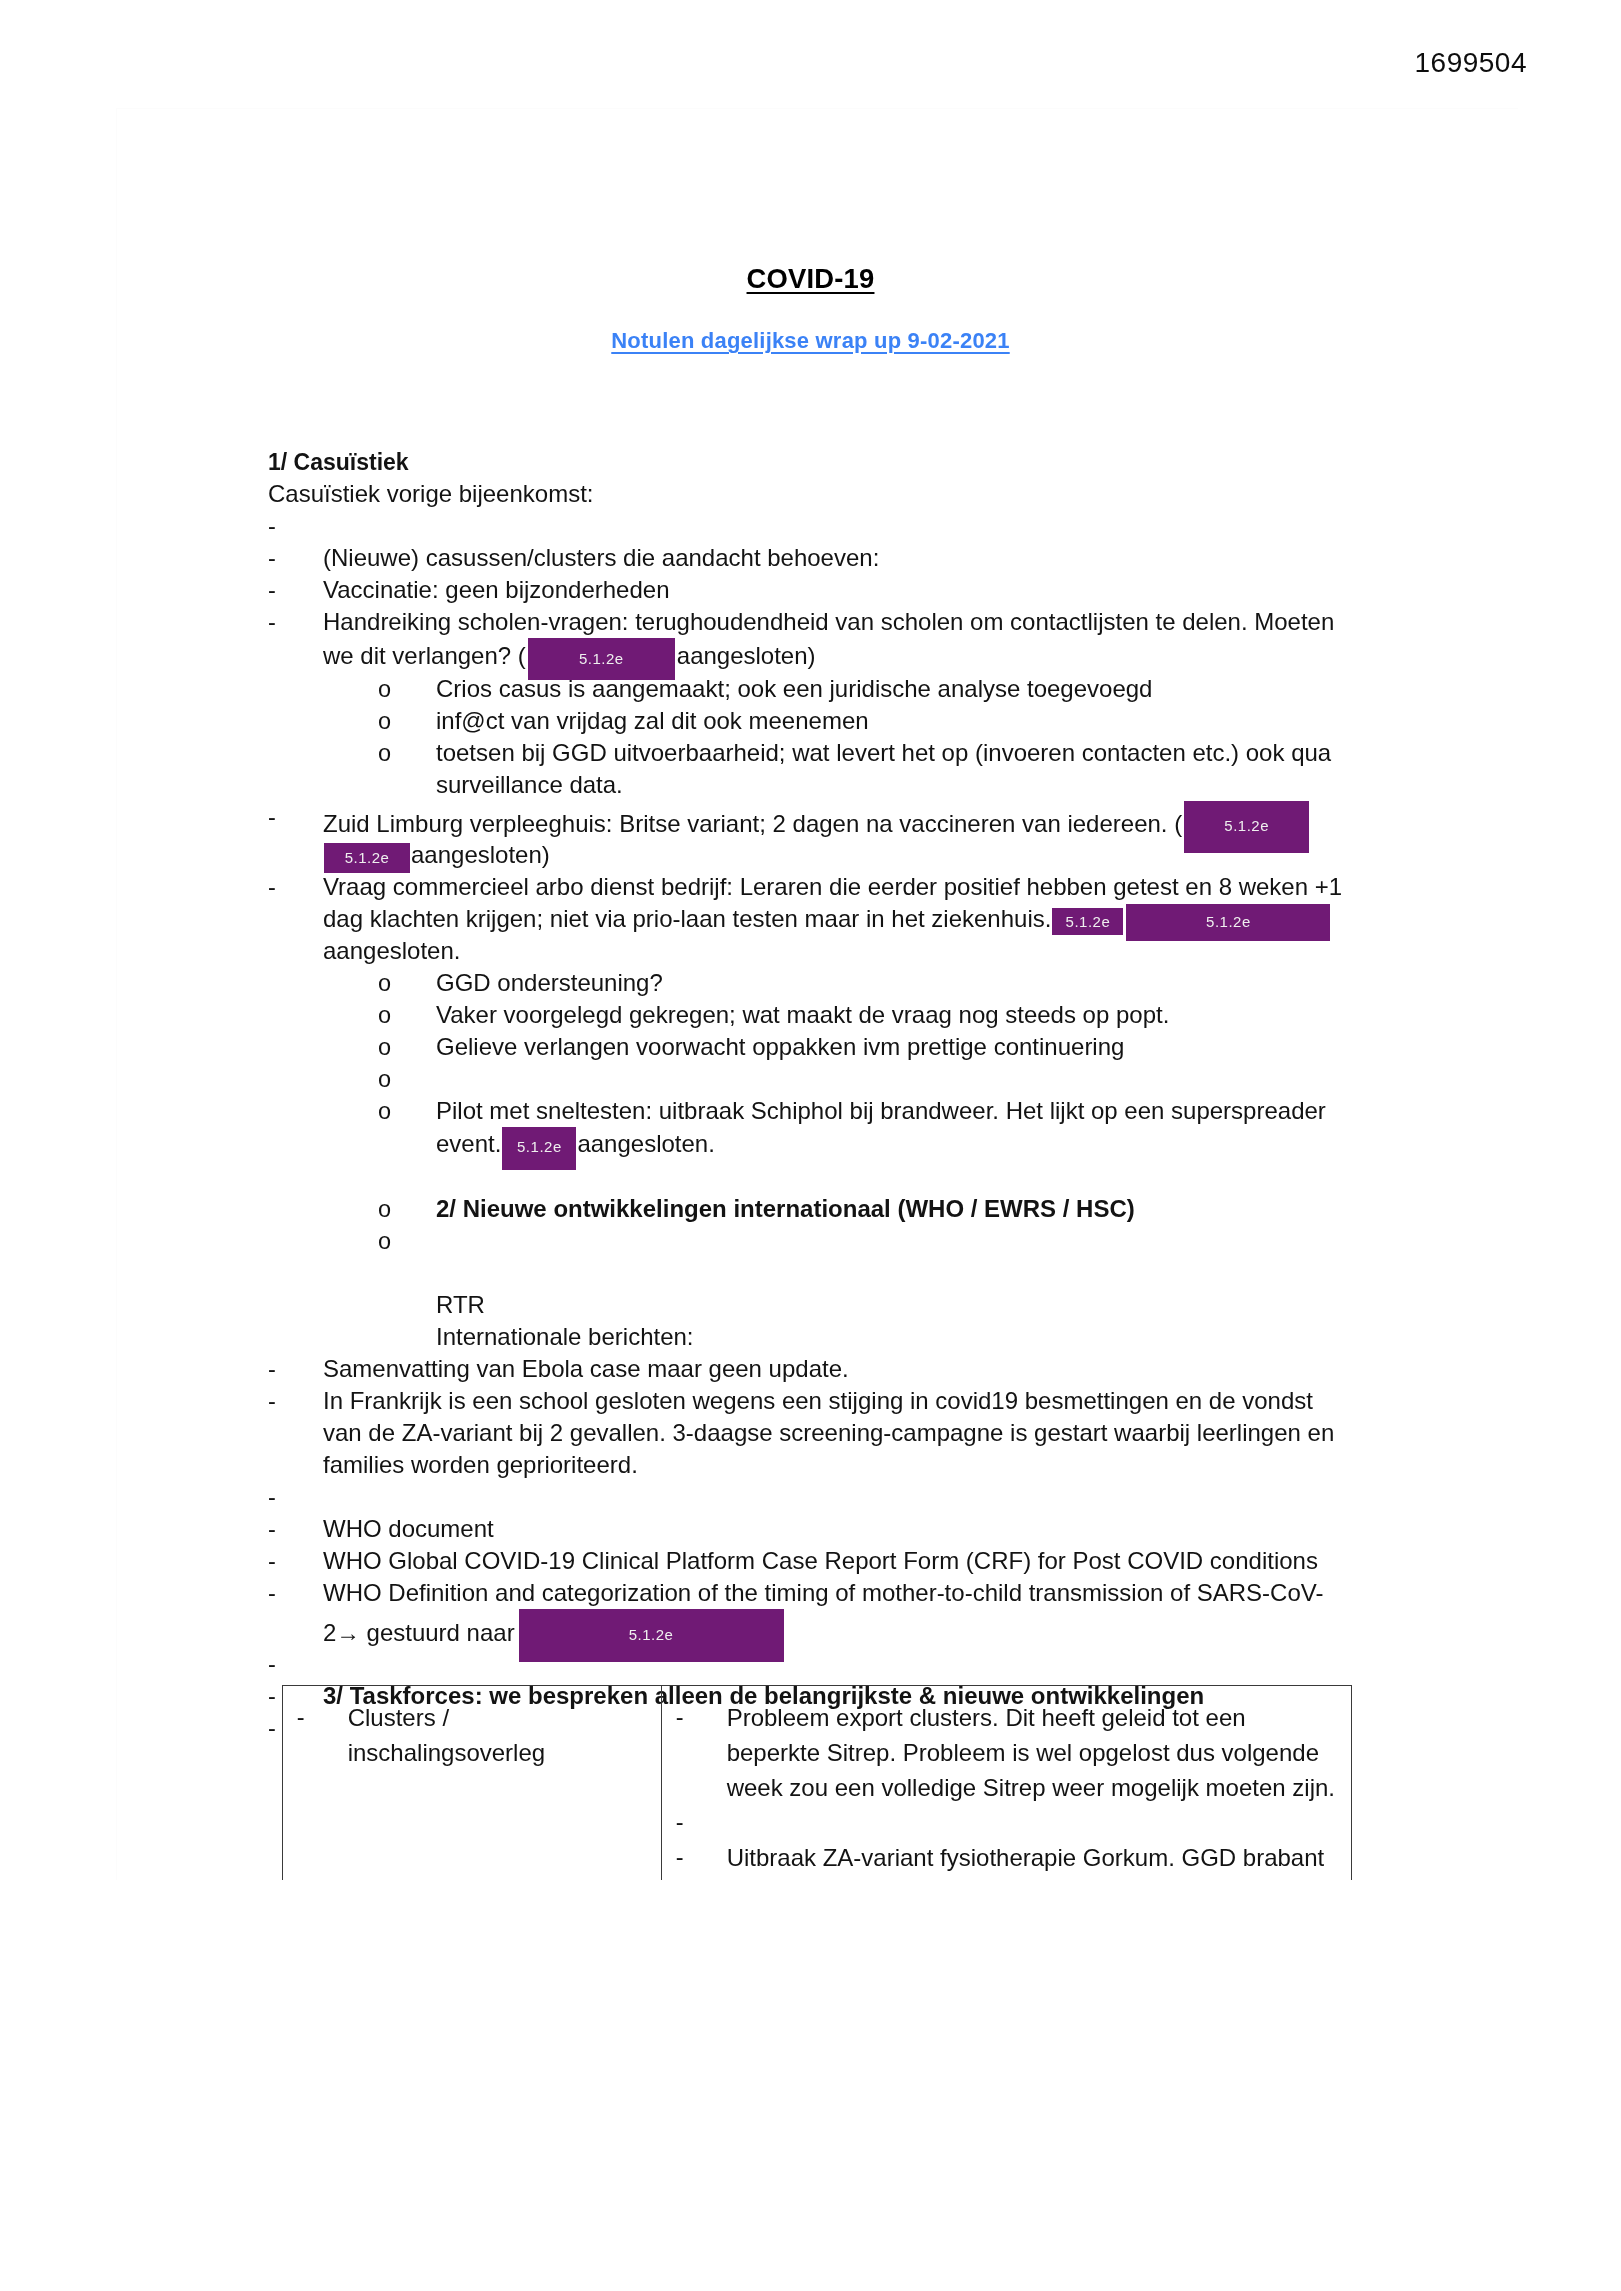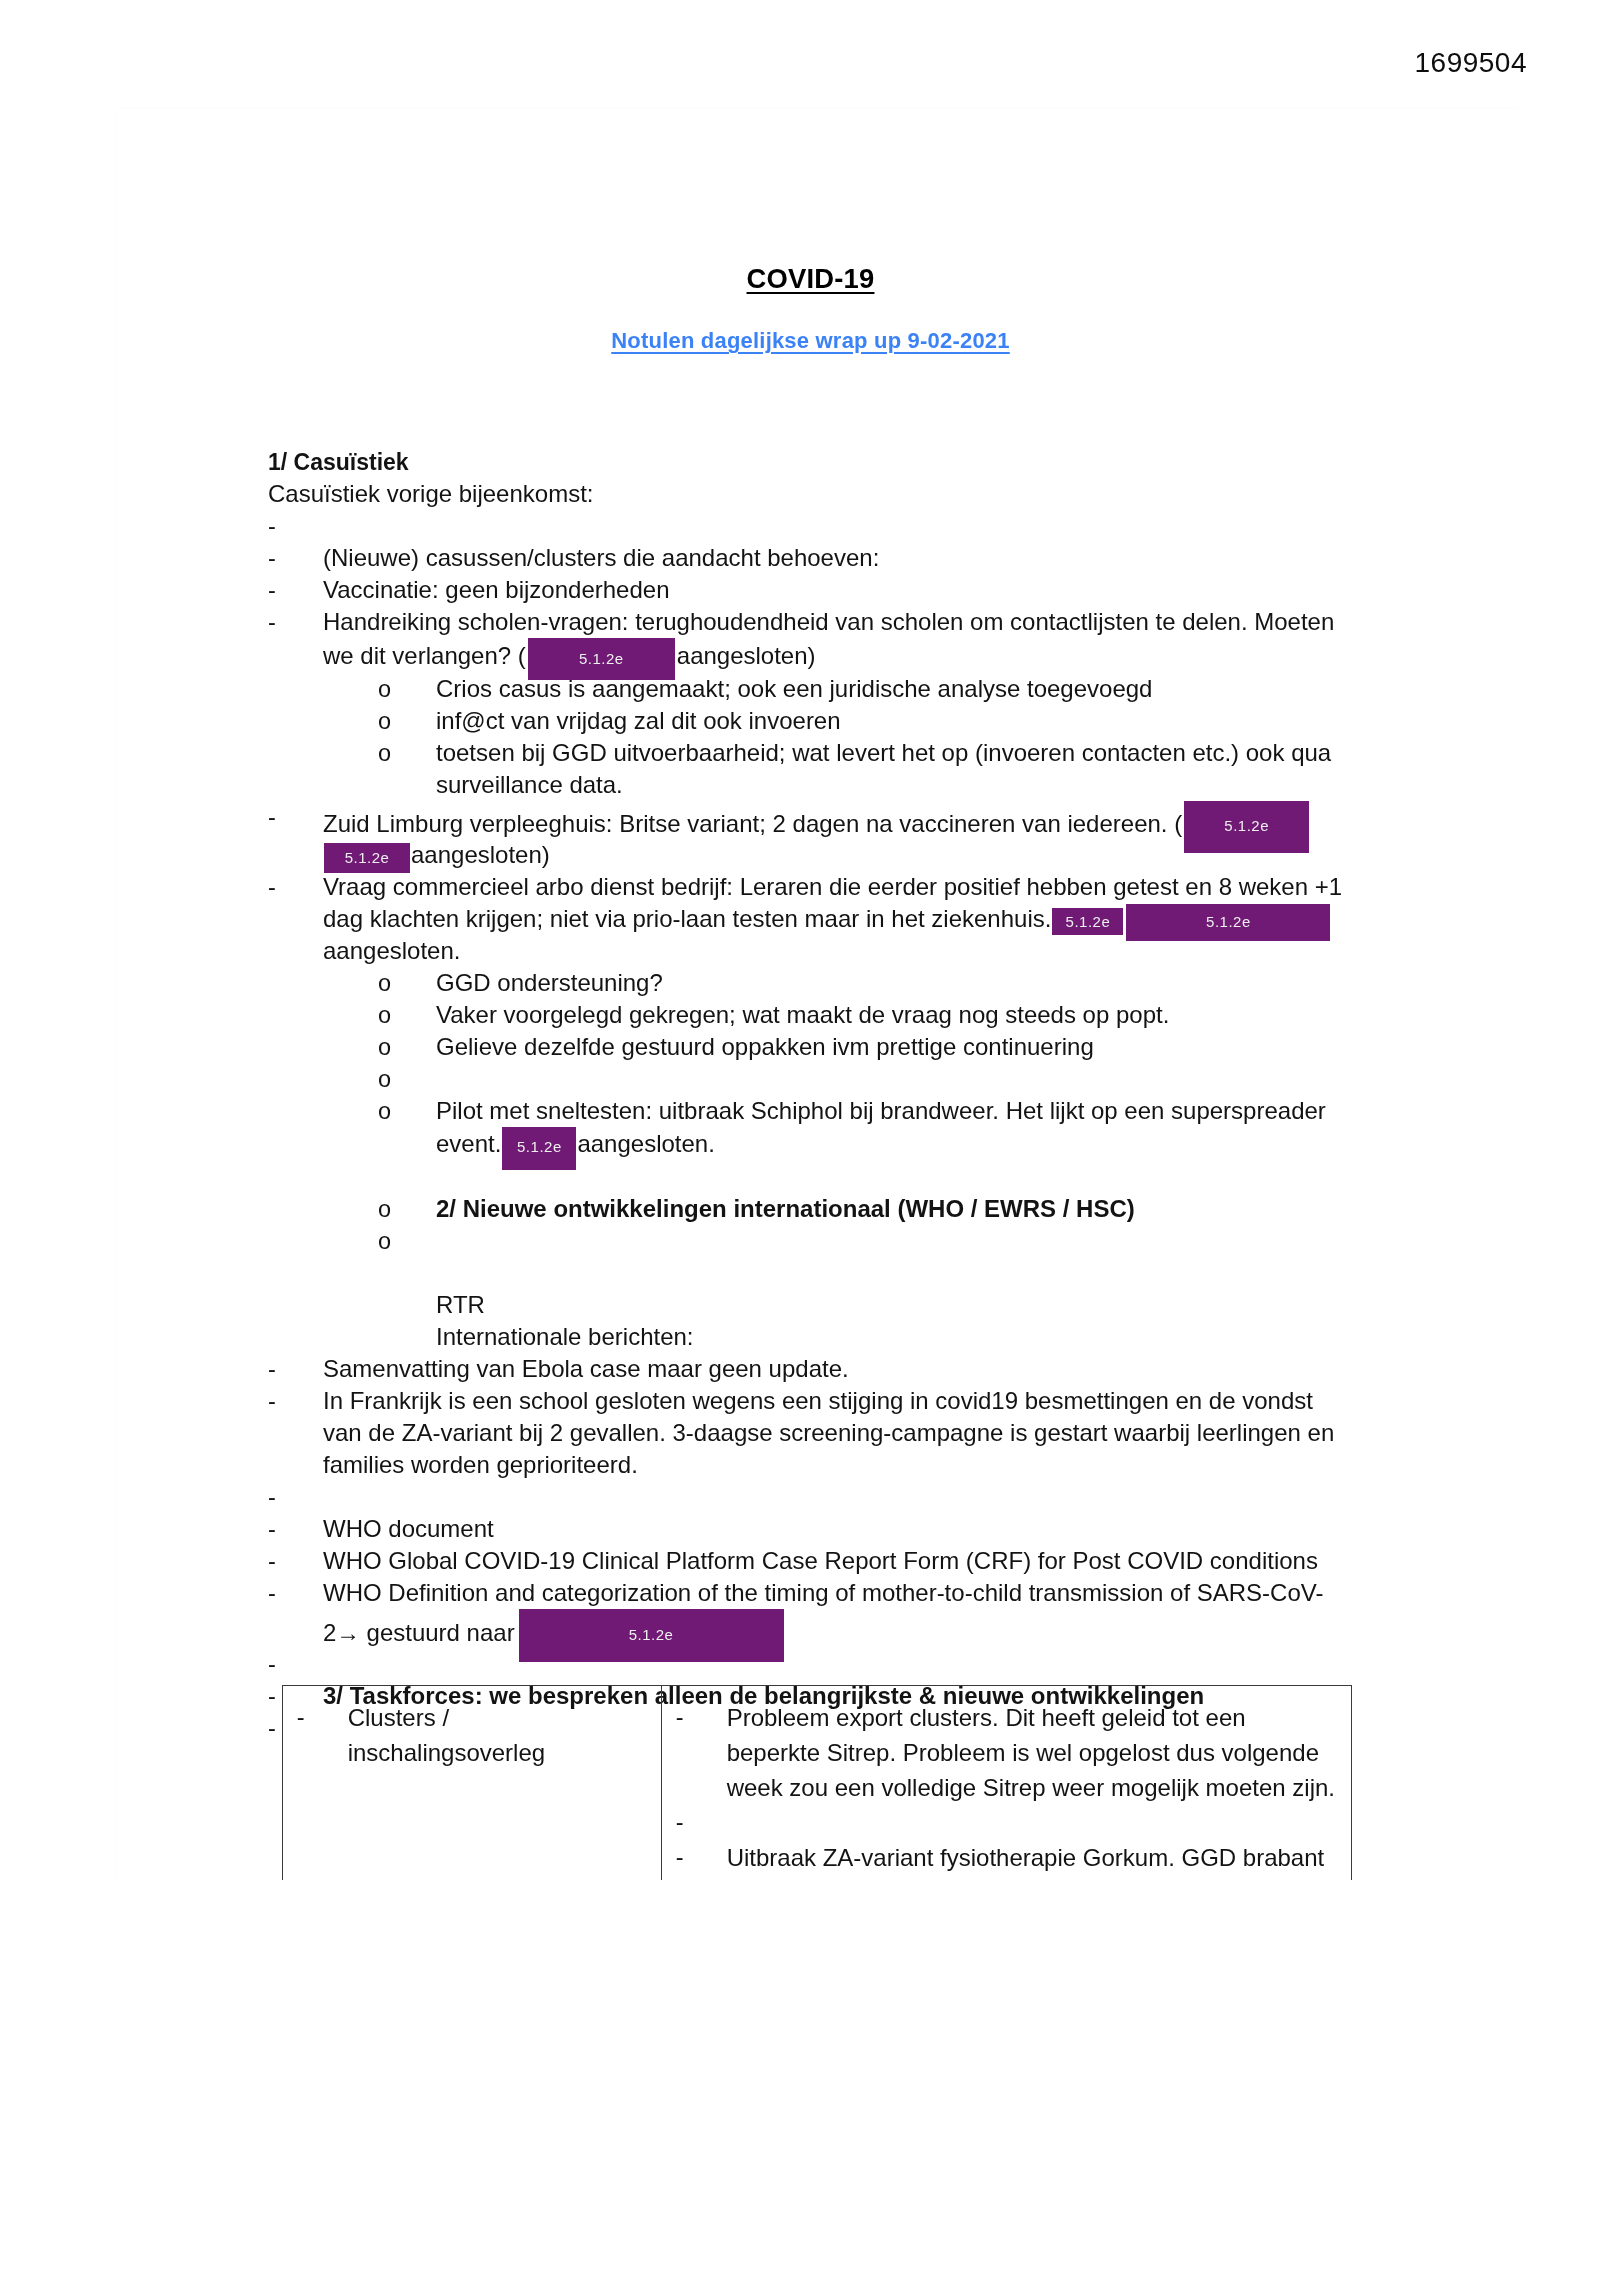--- a/index.html
+++ b/index.html
@@ -194,21 +194,21 @@
       <span class="mk">-</span>
       <span class="tx"><span>Handreiking scholen-vragen: terughoudendheid van scholen om contactlijsten te delen. Moeten we dit verlangen? (</span><span class="redact r-w1">5.1.2e</span><span>aangesloten)</span></span>
     </div>
 
     <div class="row lvl2">
       <span class="mk">o</span>
       <span class="tx">Crios casus is aangemaakt; ook een juridische analyse toegevoegd</span>
     </div>
     <div class="row lvl2">
       <span class="mk">o</span>
-      <span class="tx">inf@ct van vrijdag zal dit ook invoeren</span>
+      <span class="tx">inf@ct van vrijdag zal dit ook meenemen</span>
     </div>
     <div class="row lvl2">
       <span class="mk">o</span>
       <span class="tx">toetsen bij GGD uitvoerbaarheid; wat levert het op (invoeren contacten etc.) ook qua surveillance data.</span>
     </div>
 
     <div class="row lvl1">
       <span class="mk">-</span>
       <span class="tx"><span>Zuid Limburg verpleeghuis: Britse variant; 2 dagen na vaccineren van iedereen. (</span><span class="redact r-w2">5.1.2e</span><span class="redact r-w3">5.1.2e</span><span>aangesloten)</span></span>
     </div>
@@ -221,21 +221,21 @@
     <div class="row lvl2">
       <span class="mk">o</span>
       <span class="tx">GGD ondersteuning?</span>
     </div>
     <div class="row lvl2">
       <span class="mk">o</span>
       <span class="tx">Vaker voorgelegd gekregen; wat maakt de vraag nog steeds op popt.</span>
     </div>
     <div class="row lvl2">
       <span class="mk">o</span>
-      <span class="tx">Gelieve dezelfde gestuurd oppakken ivm prettige continuering</span>
+      <span class="tx">Gelieve verlangen voorwacht oppakken ivm prettige continuering</span>
     </div>
     <div class="row lvl2">
       <span class="mk">o</span>
       <span class="tx"></span>
     </div>
     <div class="row lvl2">
       <span class="mk">o</span>
       <span class="tx"><span>Pilot met sneltesten: uitbraak Schiphol bij brandweer. Het lijkt op een superspreader event.</span><span class="redact r-w6">5.1.2e</span><span>aangesloten.</span></span>
     </div>
 

